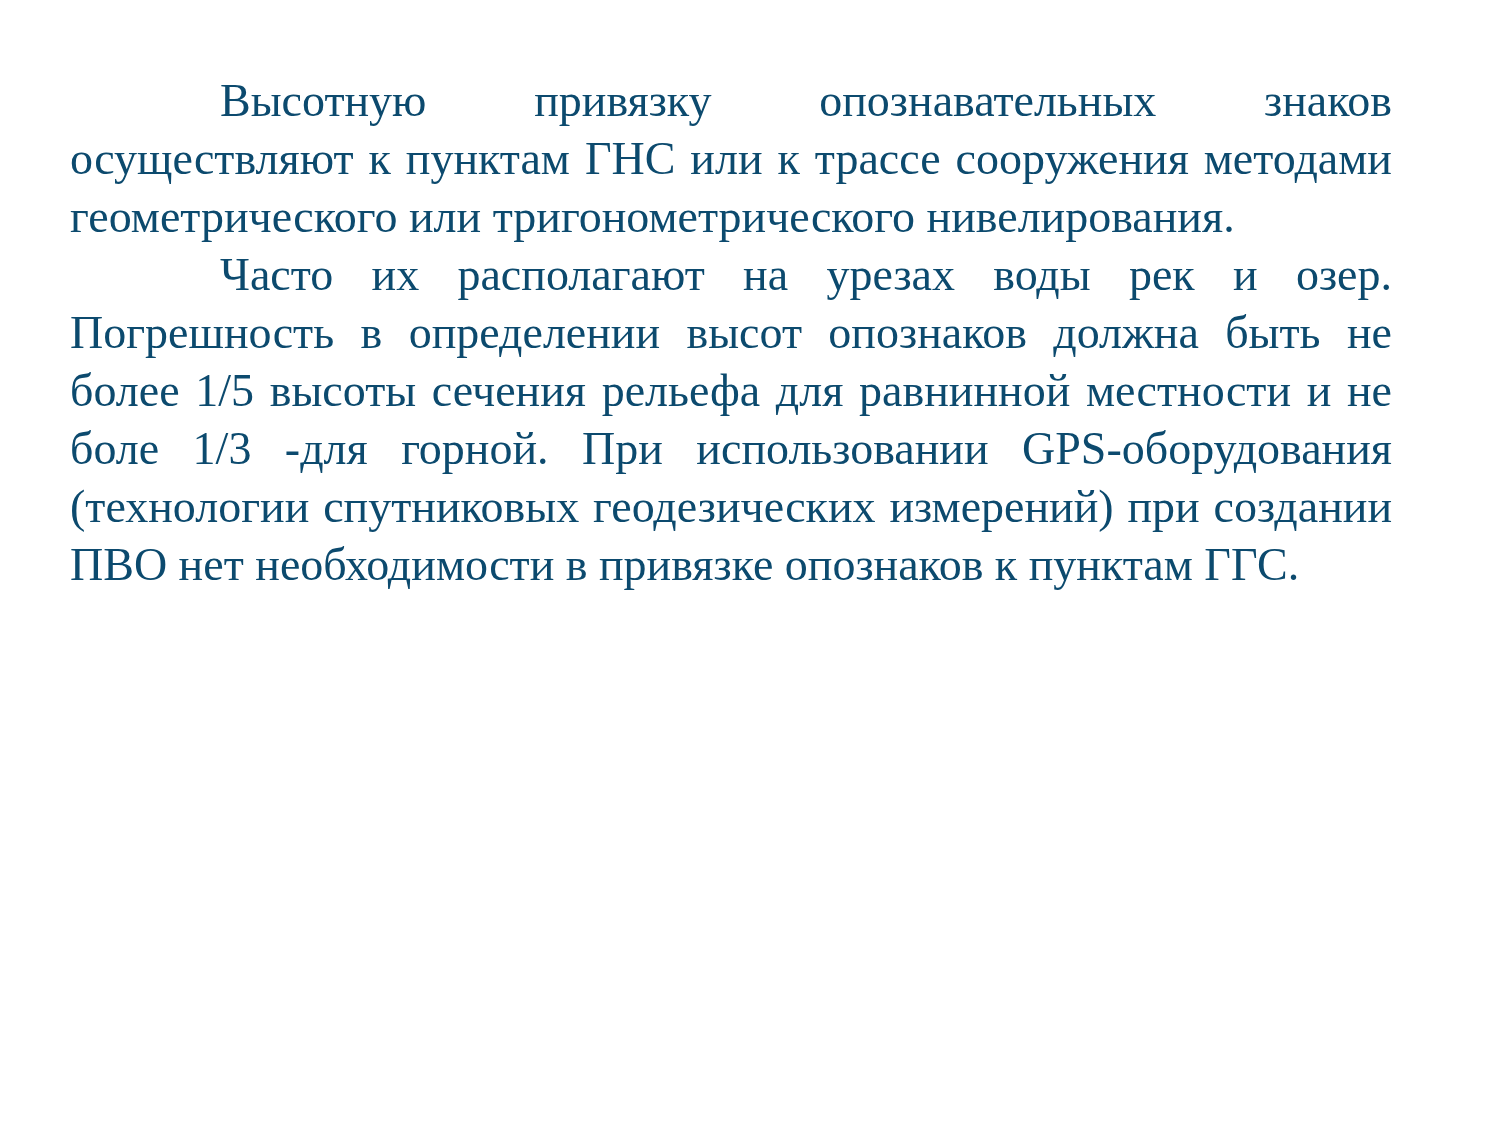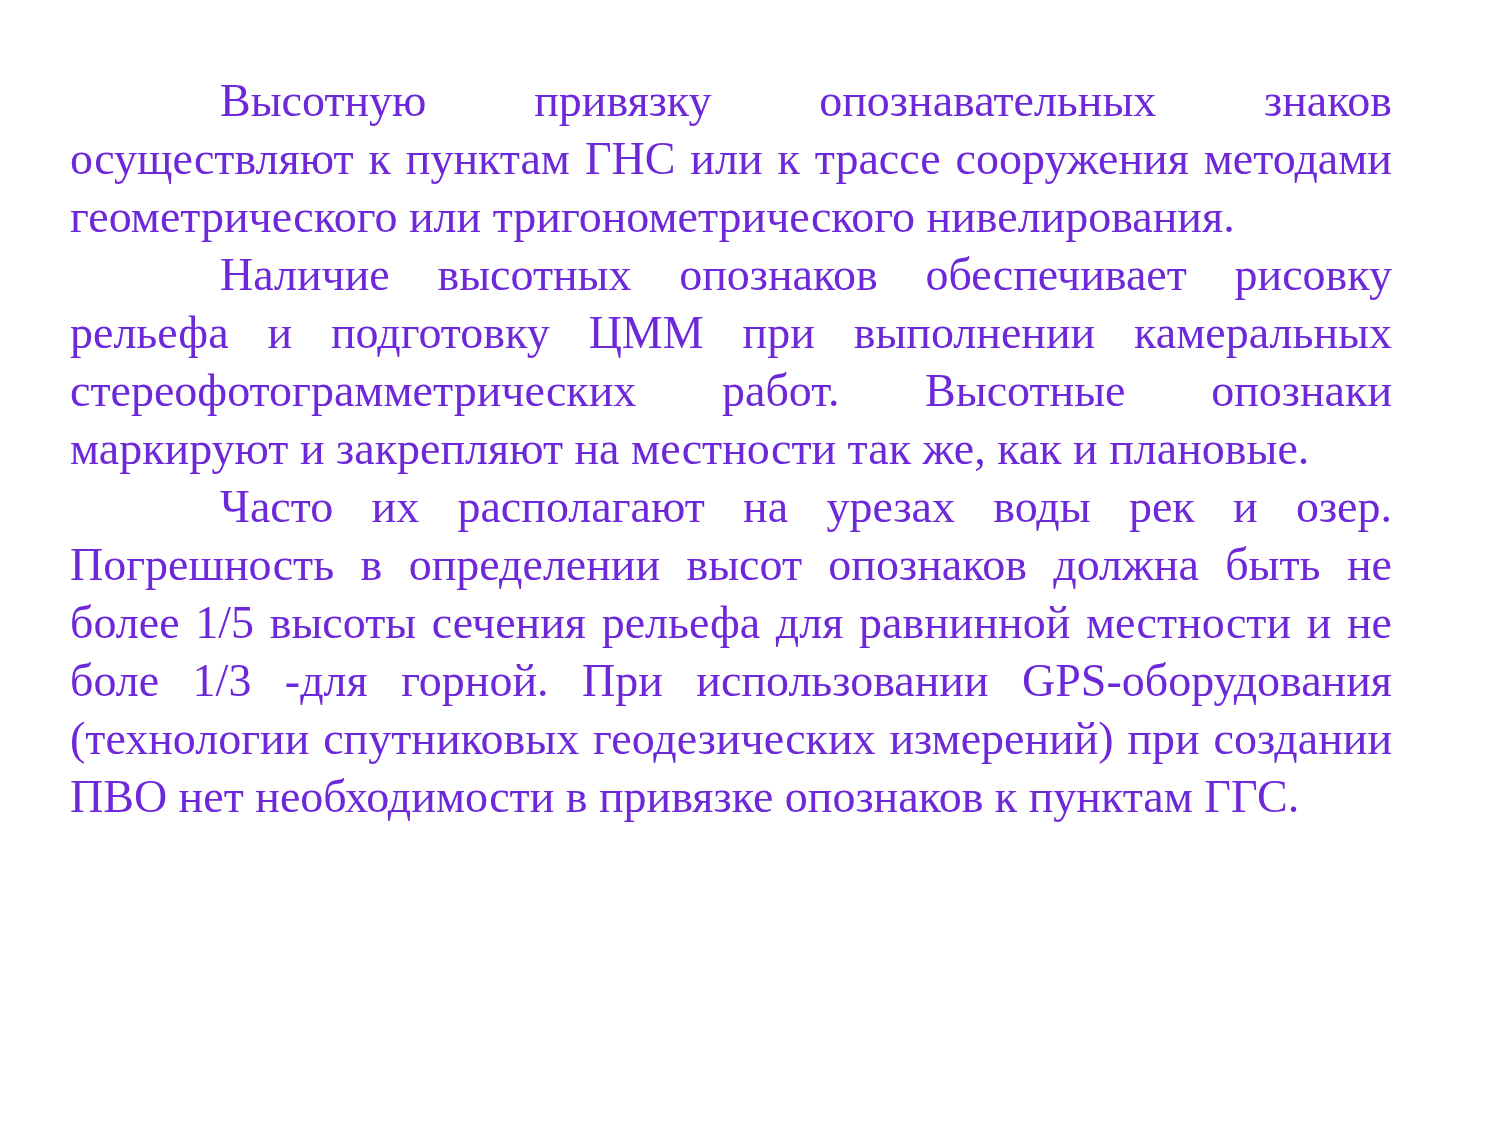--- a/index.html
+++ b/index.html
@@ -18,25 +18,24 @@
     height: 1125px;
     padding: 72px 108px 0 70px;
     background: #ffffff;
   }
   .para {
     margin: 0;
     padding: 0;
     font-family: "Liberation Serif", "DejaVu Serif", serif;
     font-size: 46px;
     line-height: 58px;
-    color: #6d28d9;
+    color: #0c4a6e;
     text-align: justify;
     text-indent: 150px;
   }
 </style>
 </head>
 <body>
 
 <div class="page">
   <p class="para">Высотную привязку опознавательных знаков осуществляют к пунктам ГНС или к трассе сооружения методами геометрического или тригонометрического нивелирования.</p>
-  <p class="para">Наличие высотных опознаков обеспечивает рисовку рельефа и подготовку ЦММ при выполнении камеральных стереофотограмметрических работ. Высотные опознаки маркируют и закрепляют на местности так же, как и плановые.</p>
   <p class="para">Часто их располагают на урезах воды рек и озер. Погрешность в определении высот опознаков должна быть не более 1/5 высоты сечения рельефа для равнинной местности и не боле 1/3 -для горной. При использовании GPS-оборудования (технологии спутниковых геодезических измерений) при создании ПВО нет необходимости в привязке опознаков к пунктам ГГС.</p>
 </div>
 
 </body></html>

